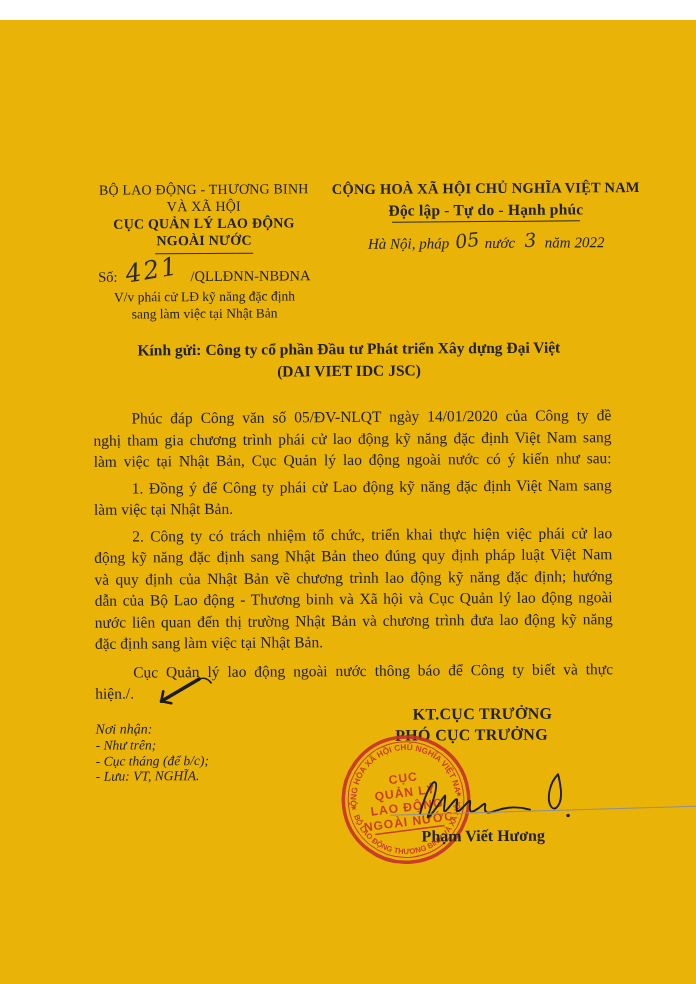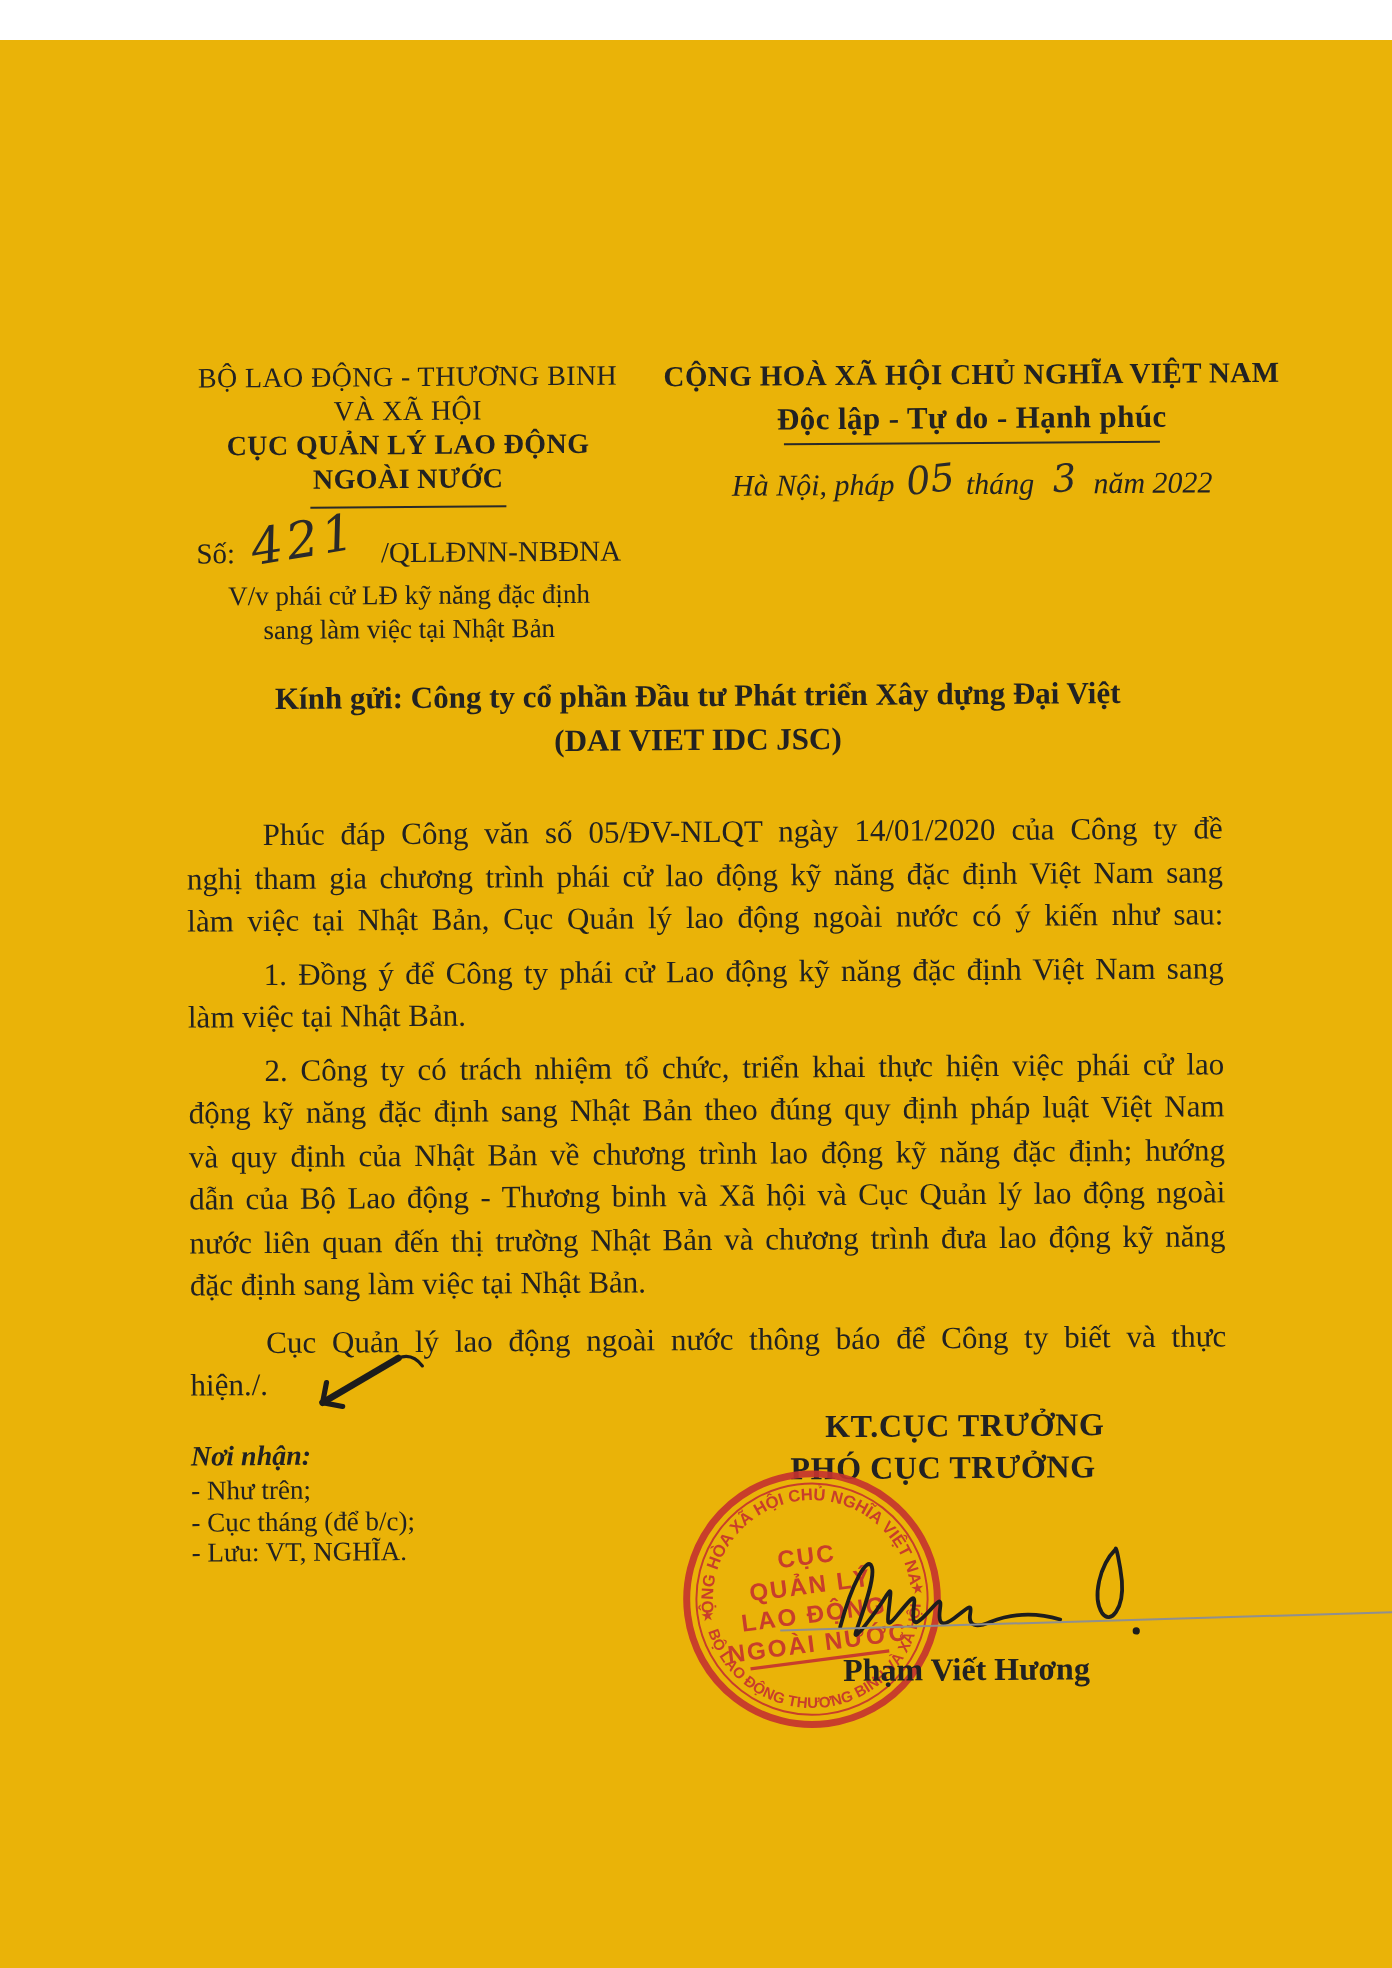--- a/index.html
+++ b/index.html
@@ -39,22 +39,22 @@
   .ln{display:block;text-align:justify;text-align-last:justify;}
   .ln.first{padding-left:38px;}
   .ln.last{text-align-last:left;}
 
   
   .tick{position:absolute;left:148px;top:654px;}
   .sig-title{position:absolute;left:370px;top:684px;width:200px;text-align:center;
     font-weight:bold;font-size:16px;line-height:21px;letter-spacing:.3px;}
   .sig-title .t1{transform:translateX(11px);}
   .noi-nhan{position:absolute;left:94px;top:699px;}
-  .noi-nhan .lbl{font-weight:bold;font-style:italic;font-size:14px;line-height:17px;}
-  .noi-nhan .itm{font-size:13.5px;line-height:15.5px;}
+  .noi-nhan .lbl{font-weight:normal;font-style:italic;font-size:14px;line-height:17px;}
+  .noi-nhan .itm{font-size:13.5px;line-height:15.5px;font-style:italic;}
   .stamp{position:absolute;left:336px;top:712px;width:136px;height:136px;opacity:.9;
     transform:rotate(-7deg);}
   .sig-ink{position:absolute;left:414px;top:742px;}
   .fold-line{position:absolute;left:388px;top:795px;width:306px;border-top:1.2px solid #8f8f8f;
     transform:rotate(-1.3deg);transform-origin:left center;}
   .signer-name{position:absolute;left:381px;top:808px;width:200px;text-align:center;
     font-weight:bold;font-size:16px;}
 
   
   .paper-edge{position:absolute;left:-4px;top:975px;width:704px;border-top:2px solid #aeaeae;
@@ -81,21 +81,21 @@
       <div class="subject">sang làm việc tại Nhật Bản</div>
     </div>
 
     <div class="hdr-right">
       <div class="republic">CỘNG HOÀ XÃ HỘI CHỦ NGHĨA VIỆT NAM</div>
       <div class="motto">Độc lập - Tự do - Hạnh phúc</div>
       <div class="rule rule-right"></div>
       <div class="dateline">
         <span>Hà Nội, pháp</span>
         <span class="hand hand-day">05</span>
-        <span>tháng</span>
+        <span>nước</span>
         <span class="hand hand-month">3</span>
         <span>năm 2022</span>
       </div>
     </div>
 
     <div class="recipient">
       <div>Kính gửi: Công ty cổ phần Đầu tư Phát triển Xây dựng Đại Việt</div>
       <div>(DAI VIET IDC JSC)</div>
     </div>
 

